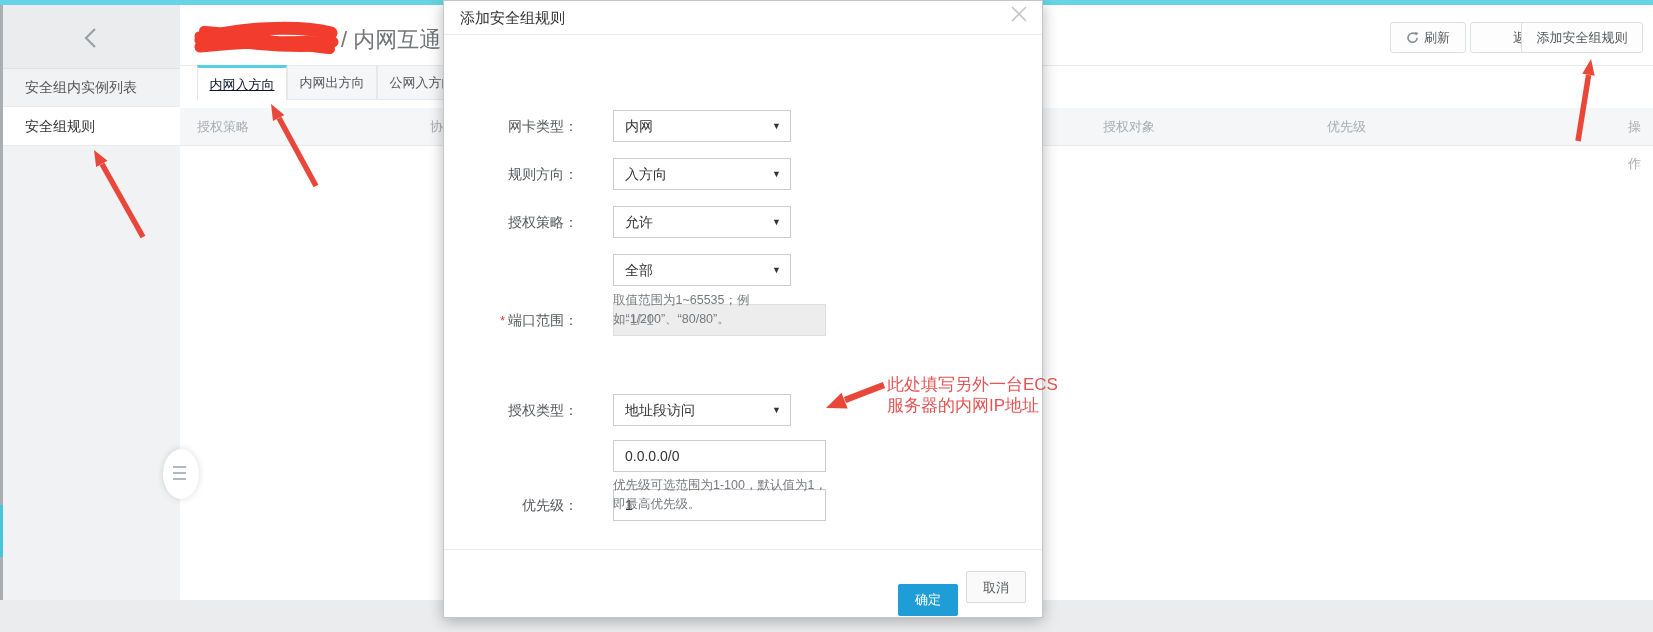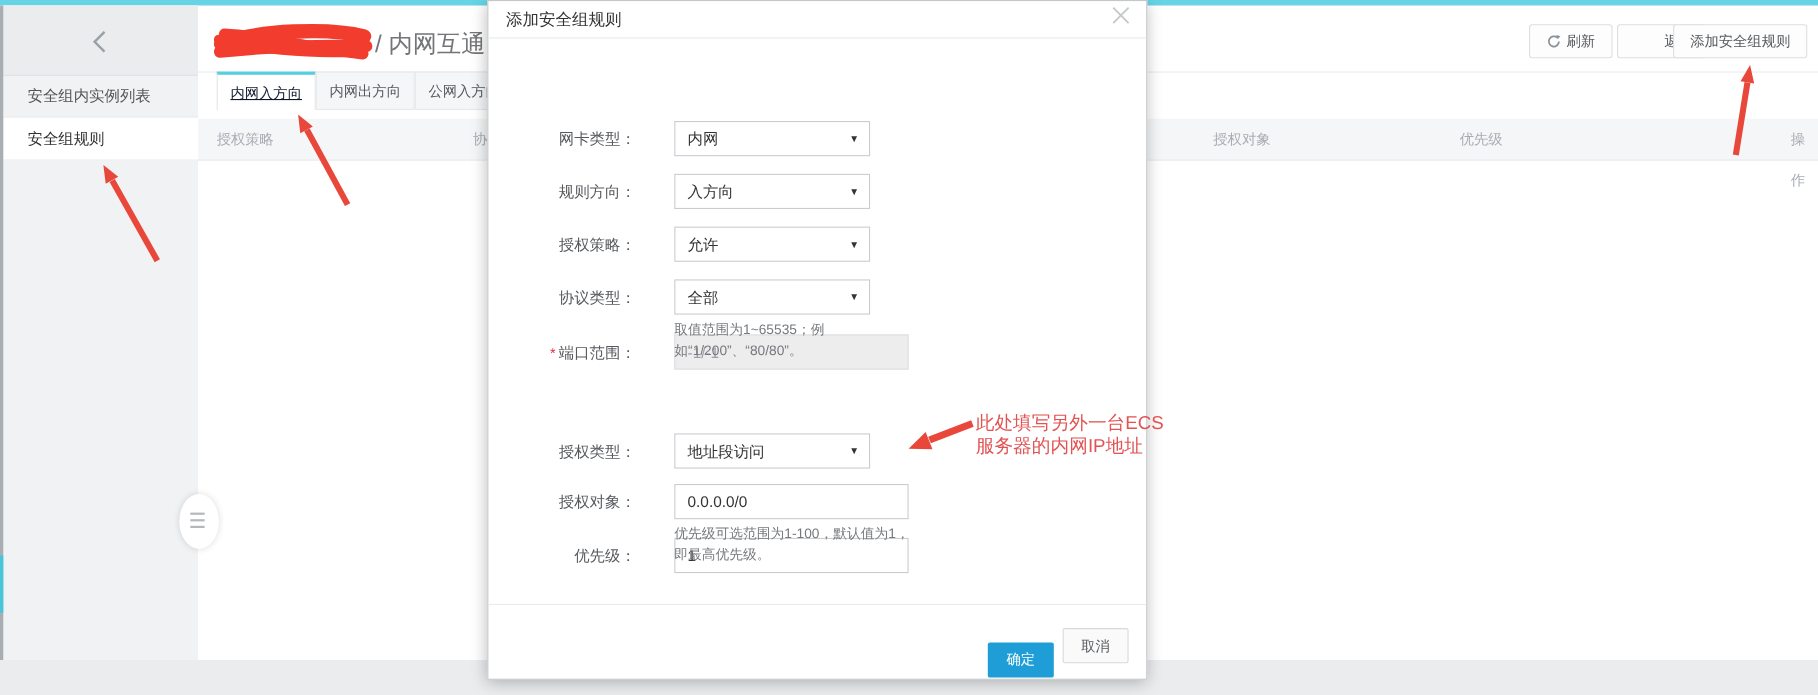--- a/index.html
+++ b/index.html
@@ -154,21 +154,20 @@
 
     <div class="mrow" style="top:159px;">
       <div class="mlabel">授权策略：</div>
       <div class="mselect">
         <span>允许</span>
         <span class="caret">▼</span>
       </div>
     </div>
 
     <div class="mrow" style="top:207px;">
-      <div class="mlabel">协议类型：</div>
       <div class="mselect">
         <span>全部</span>
         <span class="caret">▼</span>
       </div>
     </div>
 
     <div class="mrow" style="top:257px;">
       <div class="mlabel"><span class="req">*</span><span>端口范围：</span></div>
       <input class="minput disabled" disabled="" value="-1/-1" style="">
     </div>
@@ -177,21 +176,20 @@
 
     <div class="mrow" style="top:347px;">
       <div class="mlabel">授权类型：</div>
       <div class="mselect">
         <span>地址段访问</span>
         <span class="caret">▼</span>
       </div>
     </div>
 
     <div class="mrow" style="top:393px;">
-      <div class="mlabel">授权对象：</div>
       <input class="minput" value="0.0.0.0/0" style="">
     </div>
 
     <div class="mrow" style="top:442px;">
       <div class="mlabel">优先级：</div>
       <input class="minput" value="1" style="">
     </div>
     <div class="mhelp" style="top:475px;">优先级可选范围为1-100，默认值为1，
 即最高优先级。</div>
 

